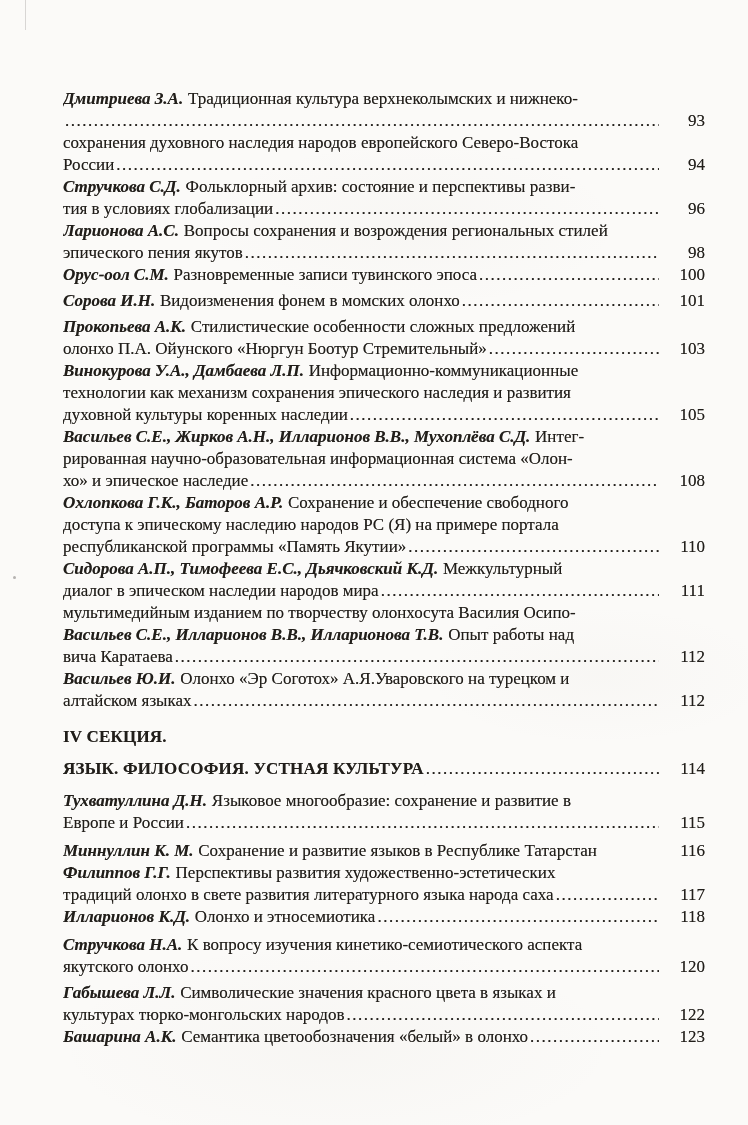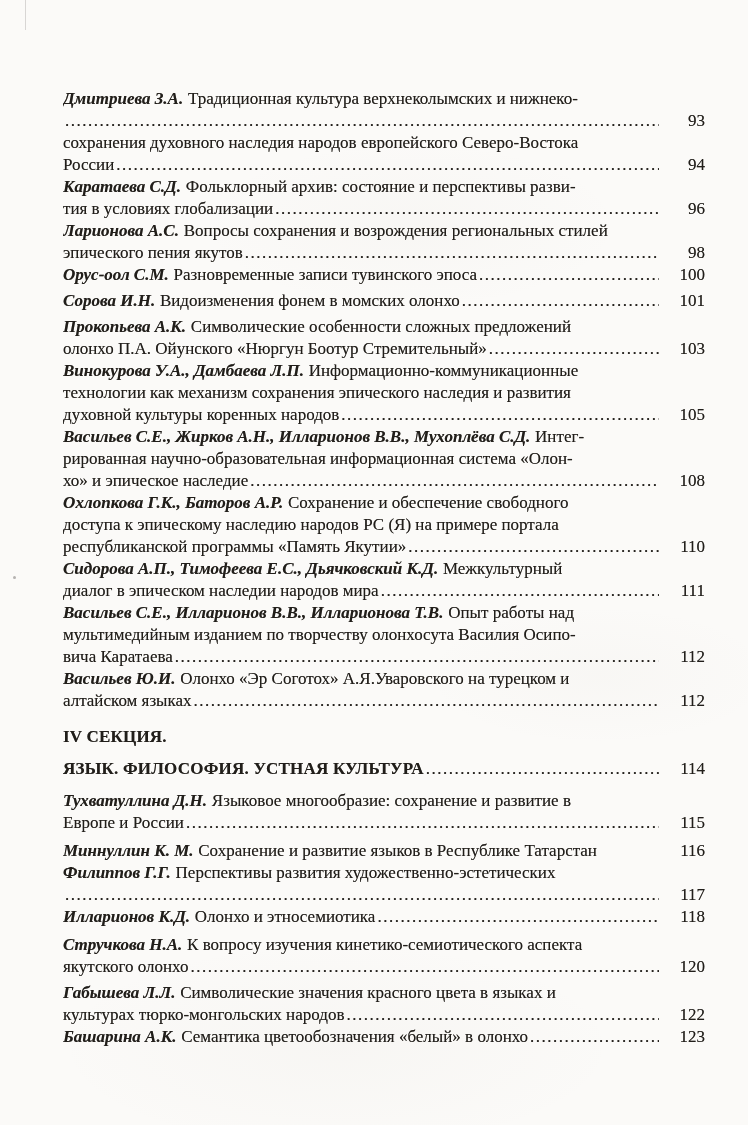--- a/index.html
+++ b/index.html
@@ -107,21 +107,21 @@
           <span class="t">сохранения духовного наследия народов европейского Северо-Востока</span>
         </div>
         <div class="line">
           <span class="t">России</span>
           <span class="dots">........................................................................................................................................................................................................</span>
           <span class="pg">94</span>
         </div>
       </div>
       <div class="entry">
         <div class="line">
-          <span class="author">Каратаева С.Д.</span>
+          <span class="author">Стручкова С.Д.</span>
           <span class="t">Фольклорный архив: состояние и перспективы разви-</span>
         </div>
         <div class="line">
           <span class="t">тия в условиях глобализации</span>
           <span class="dots">........................................................................................................................................................................................................</span>
           <span class="pg">96</span>
         </div>
       </div>
       <div class="entry">
         <div class="line">
@@ -146,38 +146,38 @@
         <div class="line">
           <span class="author">Сорова И.Н.</span>
           <span class="t">Видоизменения фонем в момских олонхо</span>
           <span class="dots">........................................................................................................................................................................................................</span>
           <span class="pg">101</span>
         </div>
       </div>
       <div class="entry" style="margin-top: 4px;">
         <div class="line">
           <span class="author">Прокопьева А.К.</span>
-          <span class="t">Символические особенности сложных предложений</span>
+          <span class="t">Стилистические особенности сложных предложений</span>
         </div>
         <div class="line">
           <span class="t">олонхо П.А. Ойунского «Нюргун Боотур Стремительный»</span>
           <span class="dots">........................................................................................................................................................................................................</span>
           <span class="pg">103</span>
         </div>
       </div>
       <div class="entry">
         <div class="line">
           <span class="author">Винокурова У.А., Дамбаева Л.П.</span>
           <span class="t">Информационно-коммуникационные</span>
         </div>
         <div class="line">
           <span class="t">технологии как механизм сохранения эпического наследия и развития</span>
         </div>
         <div class="line">
-          <span class="t">духовной культуры коренных народов</span>
+          <span class="t">духовной культуры коренных наследии</span>
           <span class="dots">........................................................................................................................................................................................................</span>
           <span class="pg">105</span>
         </div>
       </div>
       <div class="entry">
         <div class="line">
           <span class="author">Васильев С.Е., Жирков А.Н., Илларионов В.В., Мухоплёва С.Д.</span>
           <span class="t">Интег-</span>
         </div>
         <div class="line">
@@ -209,25 +209,25 @@
           <span class="t">Межкультурный</span>
         </div>
         <div class="line">
           <span class="t">диалог в эпическом наследии народов мира</span>
           <span class="dots">........................................................................................................................................................................................................</span>
           <span class="pg">111</span>
         </div>
       </div>
       <div class="entry">
         <div class="line">
+          <span class="t">мультимедийным изданием по творчеству олонхосута Василия Осипо-</span>
+        </div>
+        <div class="line">
           <span class="author">Васильев С.Е., Илларионов В.В., Илларионова Т.В.</span>
           <span class="t">Опыт работы над</span>
-        </div>
-        <div class="line">
-          <span class="t">мультимедийным изданием по творчеству олонхосута Василия Осипо-</span>
         </div>
         <div class="line">
           <span class="t">вича Каратаева</span>
           <span class="dots">........................................................................................................................................................................................................</span>
           <span class="pg">112</span>
         </div>
       </div>
       <div class="entry">
         <div class="line">
           <span class="author">Васильев Ю.И.</span>
@@ -269,20 +269,21 @@
           <span class="spacer"></span>
           <span class="pg">116</span>
         </div>
       </div>
       <div class="entry">
         <div class="line">
           <span class="author">Филиппов Г.Г.</span>
           <span class="t">Перспективы развития художественно-эстетических</span>
         </div>
         <div class="line">
+          <span class="t">традиций олонхо в свете развития литературного языка народа саха</span>
           <span class="dots">........................................................................................................................................................................................................</span>
           <span class="pg">117</span>
         </div>
       </div>
       <div class="entry">
         <div class="line">
           <span class="author">Илларионов К.Д.</span>
           <span class="t">Олонхо и этносемиотика</span>
           <span class="dots">........................................................................................................................................................................................................</span>
           <span class="pg">118</span>

